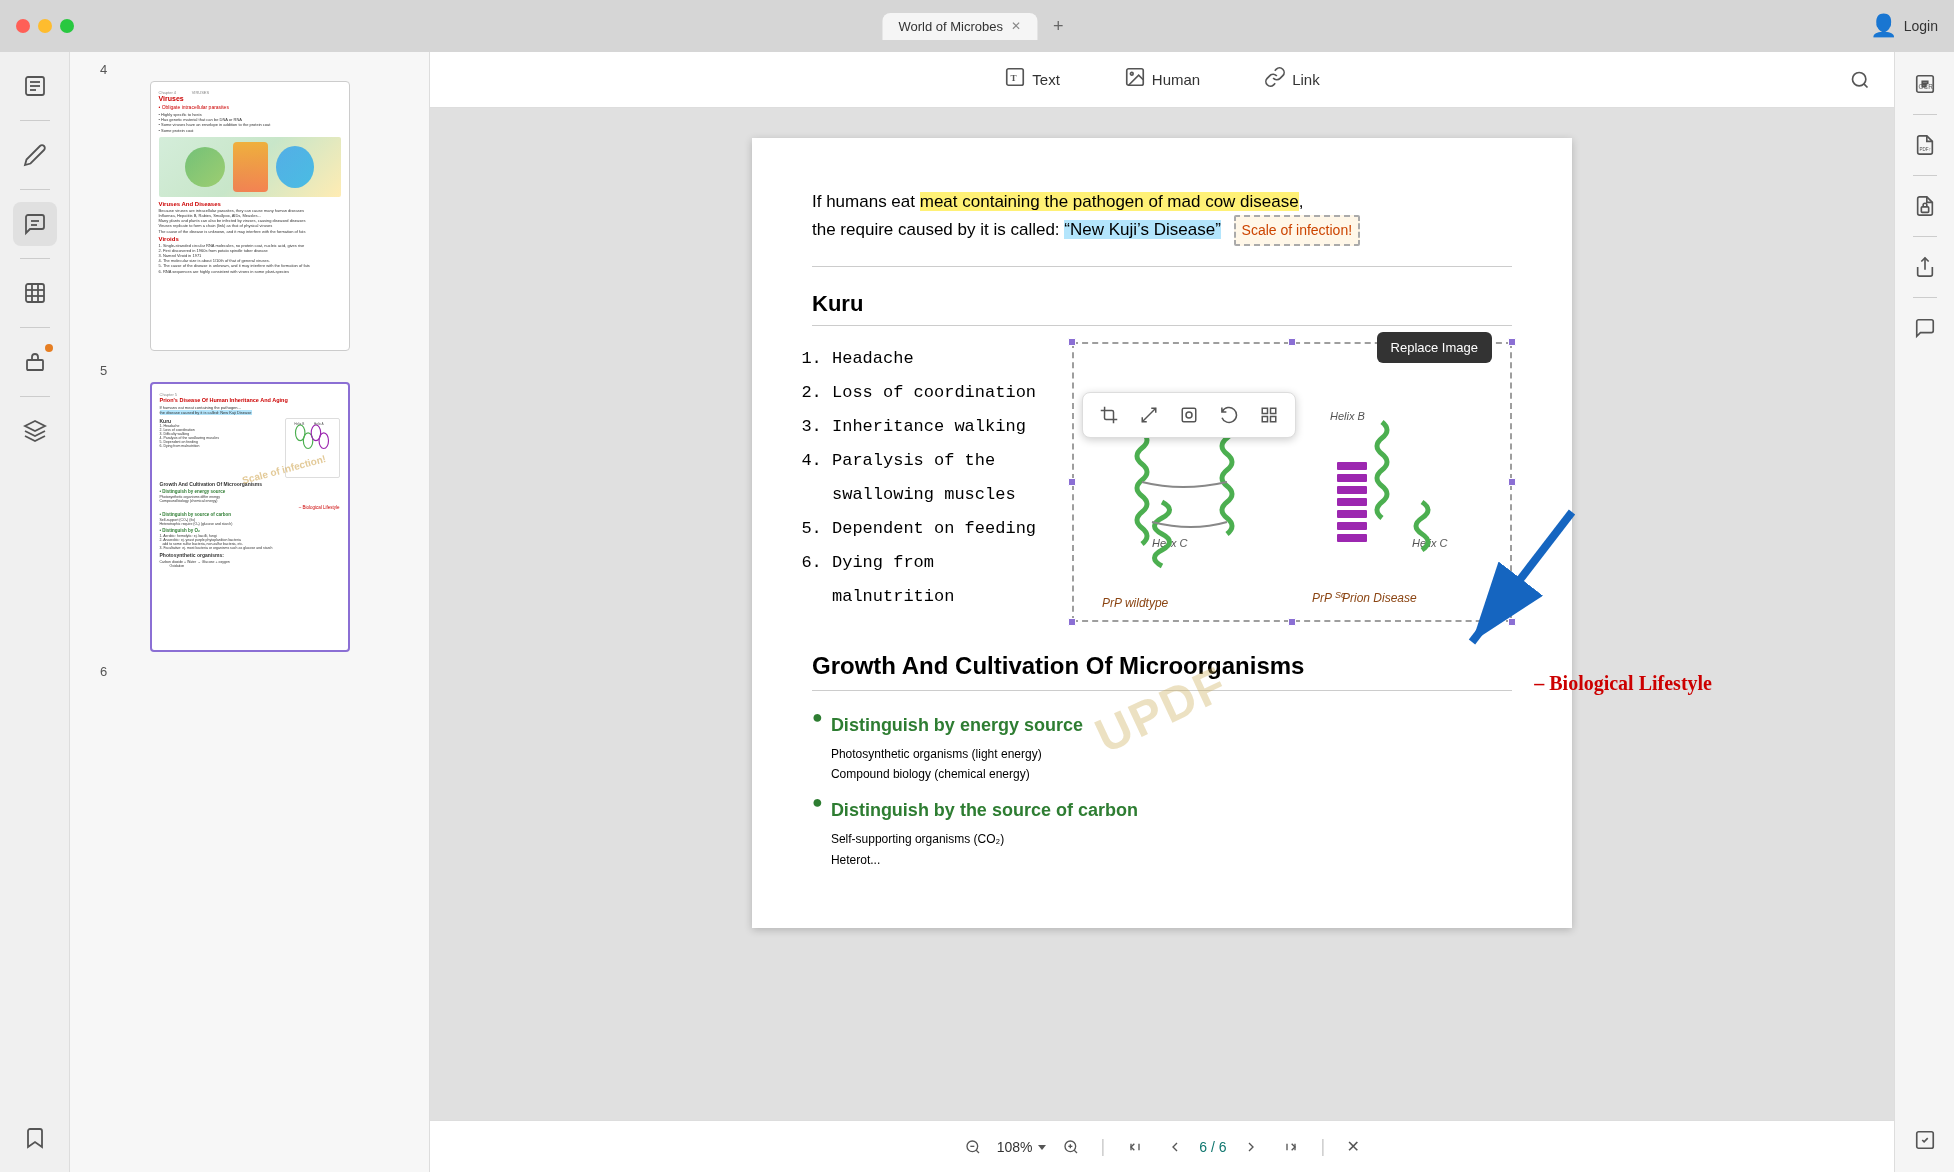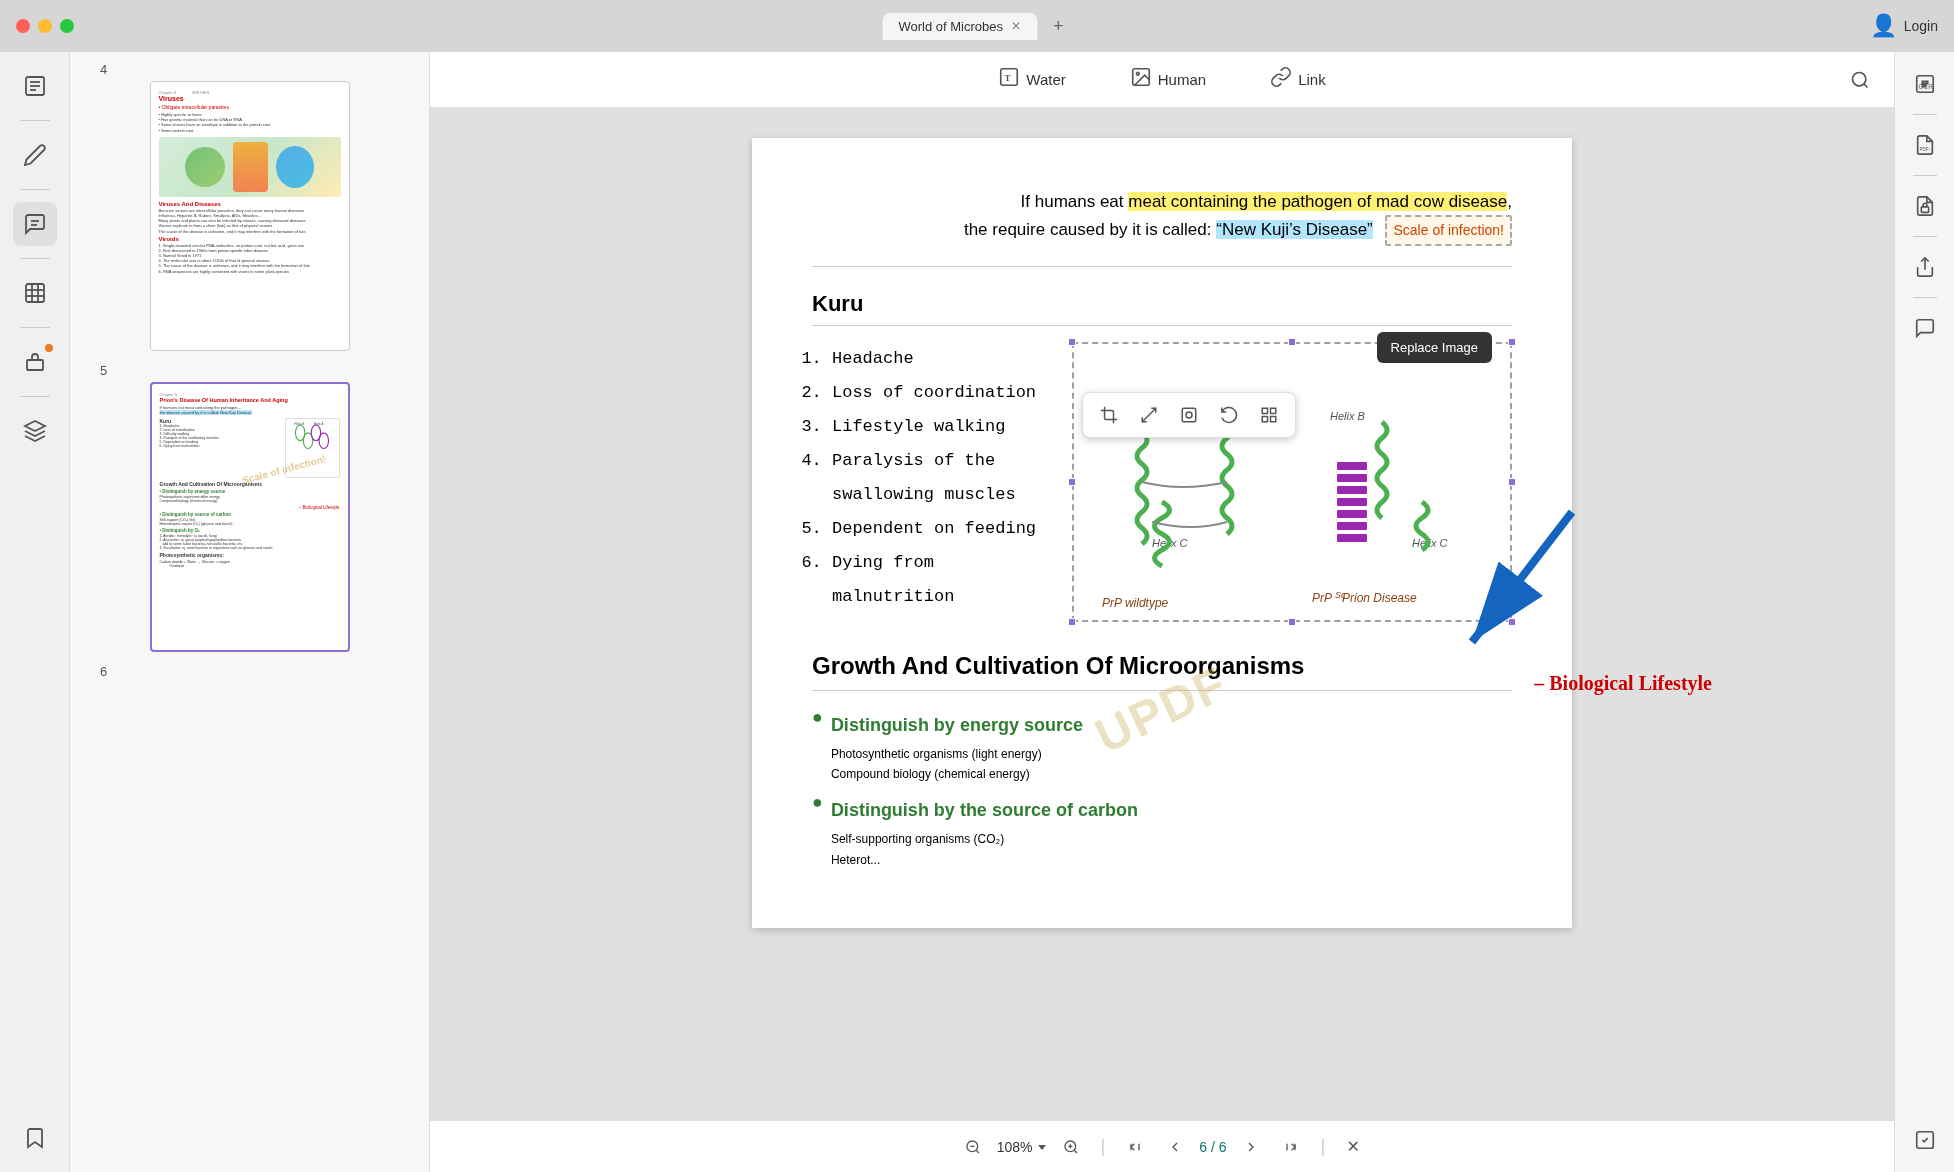--- a/index.html
+++ b/index.html
@@ -250,21 +250,20 @@
       box-shadow: 0 2px 8px rgba(0,0,0,0.2);
     }
 
     
     .doc-intro-text {
       font-size: 17px;
       line-height: 1.6;
       margin-bottom: 20px;
       border-bottom: 1px solid #ccc;
       padding-bottom: 20px;
-      text-align: right;
     }
     .highlight-yellow { background: #fff176; }
     .highlight-blue { background: #b3e5fc; }
 
     .doc-section-title {
       font-size: 22px;
       font-weight: bold;
       margin: 24px 0 16px;
       border-bottom: 1px solid #ccc;
       padding-bottom: 8px;
@@ -642,21 +641,21 @@
   <div class="right-area">
 
     <div class="top-toolbar">
       <button class="toolbar-btn">
         <span class="toolbar-btn-icon">
           <svg width="22" height="22" viewBox="0 0 24 24" fill="none" stroke="#555" stroke-width="1.8">
             <rect x="3" y="3" width="18" height="18" rx="2"></rect>
             <text x="7" y="16" font-size="10" fill="#555" stroke="none" font-family="serif" font-weight="bold">T</text>
           </svg>
         </span>
-        <span>Water</span>
+        <span>Text</span>
       </button>
       <button class="toolbar-btn">
         <span class="toolbar-btn-icon">
           <svg width="22" height="22" viewBox="0 0 24 24" fill="none" stroke="#555" stroke-width="1.8">
             <rect x="3" y="3" width="18" height="18" rx="2"></rect>
             <circle cx="8.5" cy="8.5" r="1.5"></circle>
             <polyline points="21,15 16,10 5,21"></polyline>
           </svg>
         </span>
         <span>Human</span>
@@ -690,21 +689,21 @@
           <span style="display:inline-block;margin-left:8px;border:2px dashed #aaa;padding:2px 6px;background:rgba(255,200,100,0.15);border-radius:2px;font-size:14px;color:#cc4400">Scale of infection!</span>
         </div>
 
         <div style="position:relative">
           <div class="doc-section-title">Kuru</div>
           <div class="kuru-content">
             <div class="kuru-list">
               <ol>
                 <li>Headache</li>
                 <li>Loss of coordination</li>
-                <li>Lifestyle walking</li>
+                <li>Inheritance walking</li>
                 <li>Paralysis of the swallowing muscles</li>
                 <li>Dependent on feeding</li>
                 <li>Dying from malnutrition</li>
               </ol>
             </div>
 
             <div style="position:relative;width:440px;height:280px;flex-shrink:0">
 
               <div style="position:absolute;top:0;left:0;right:0;bottom:0;border:2px dashed #9e9e9e;pointer-events:none"></div>
 

